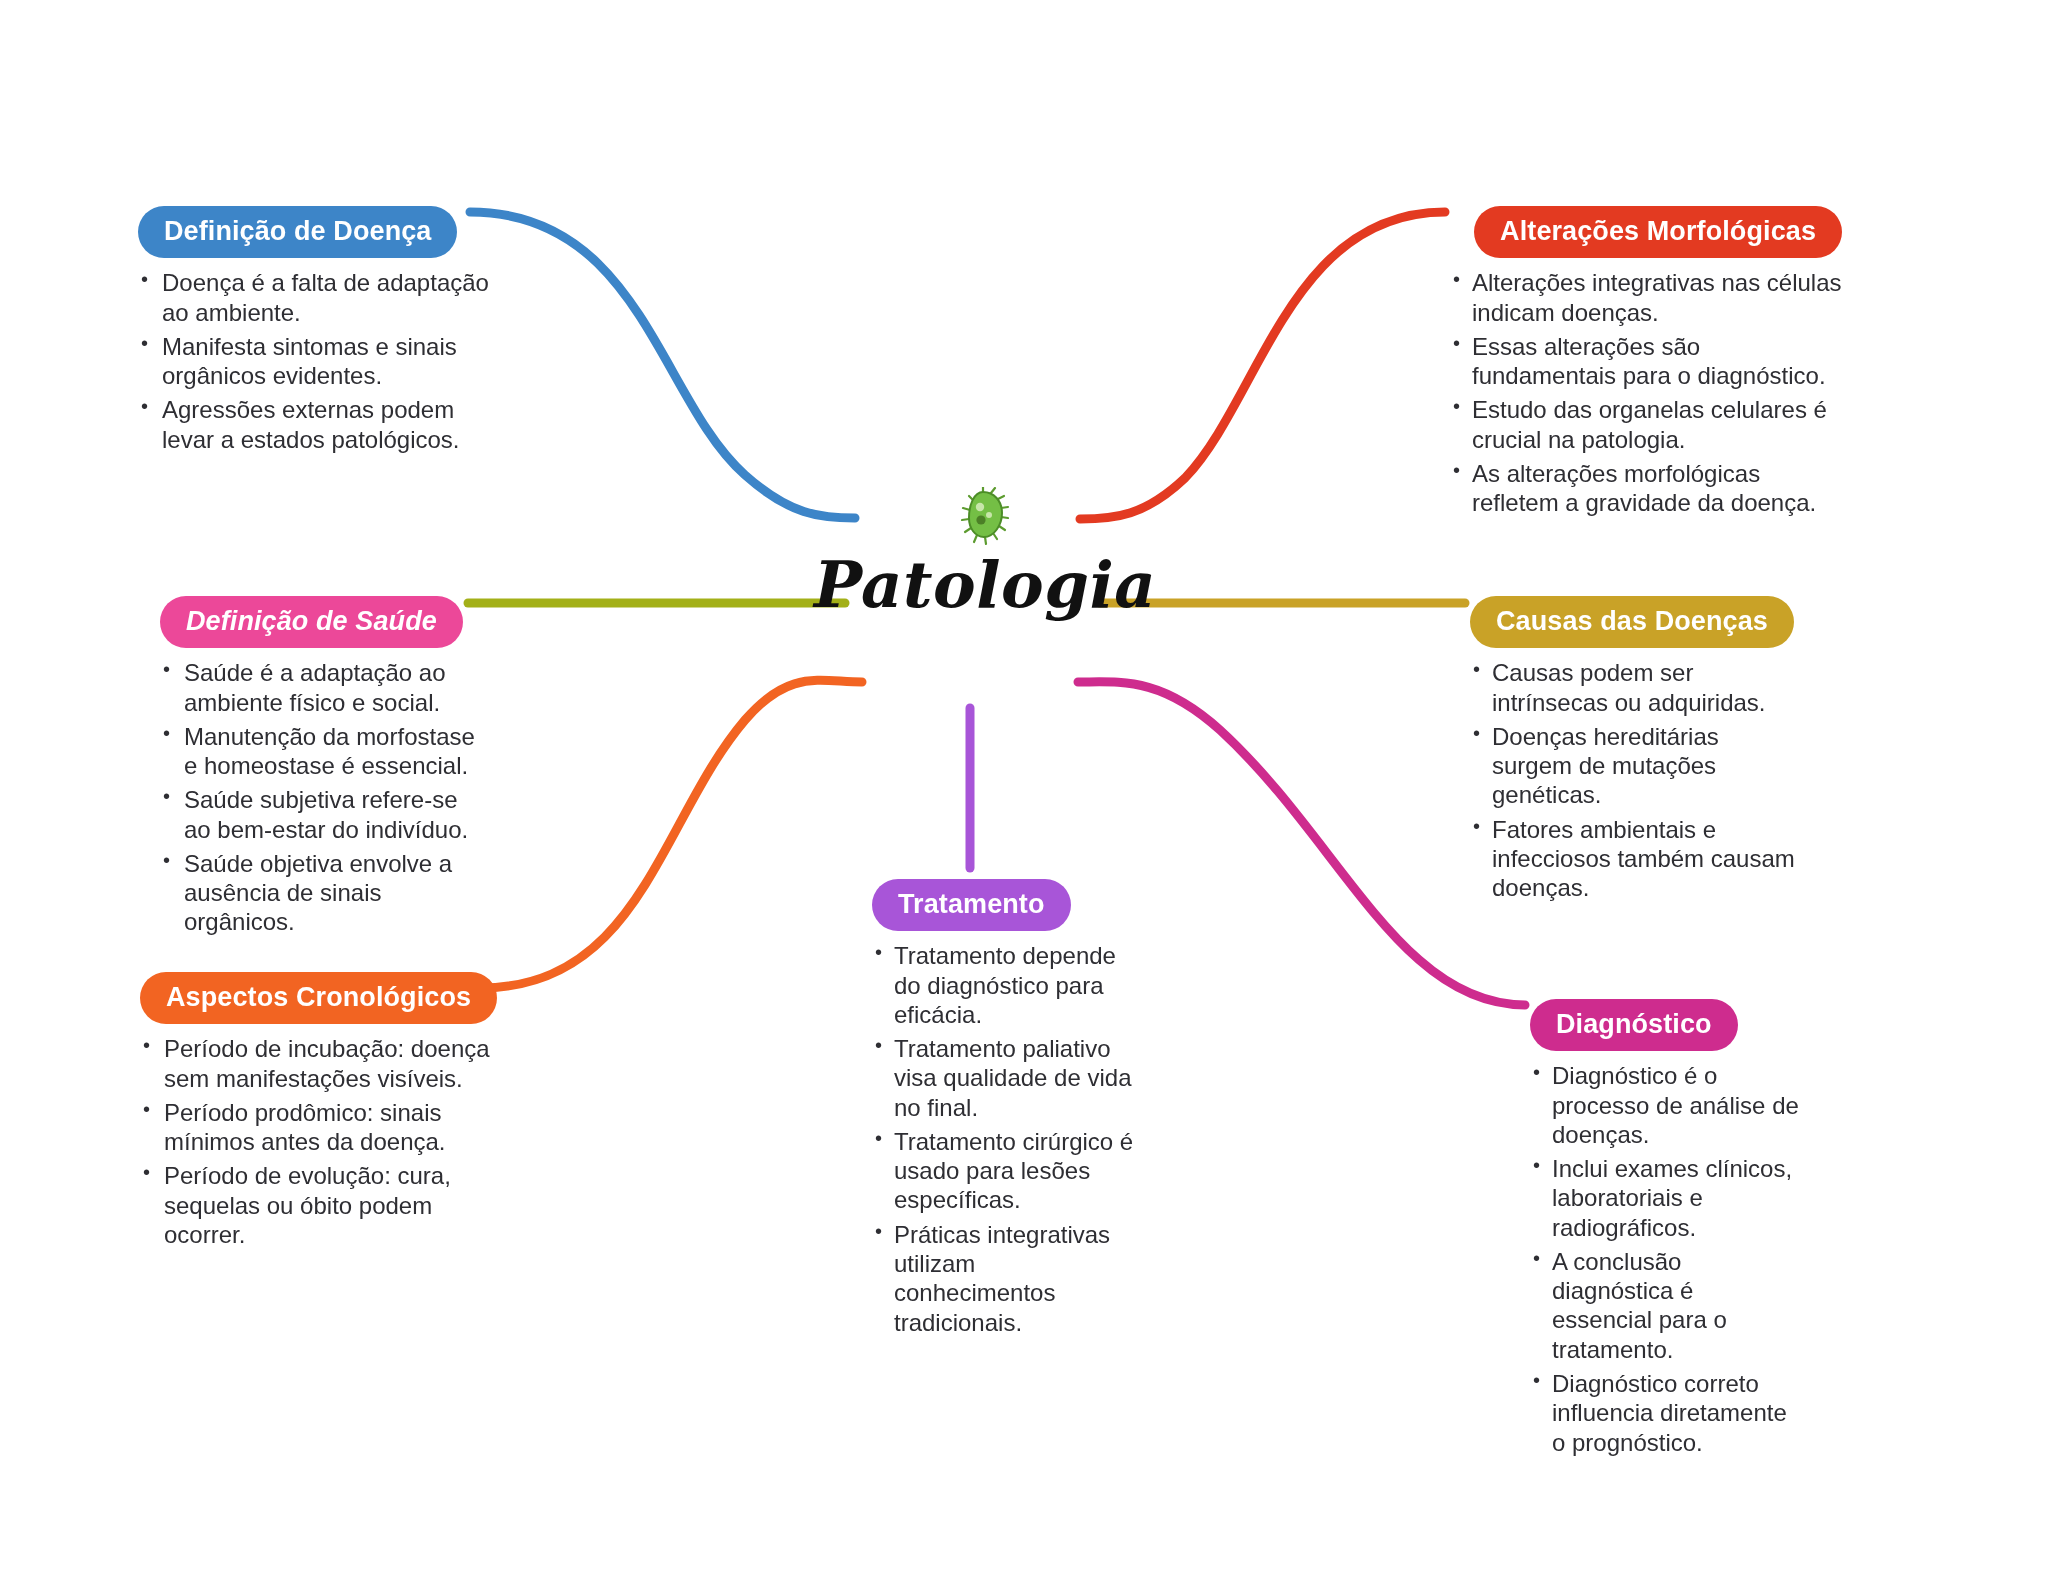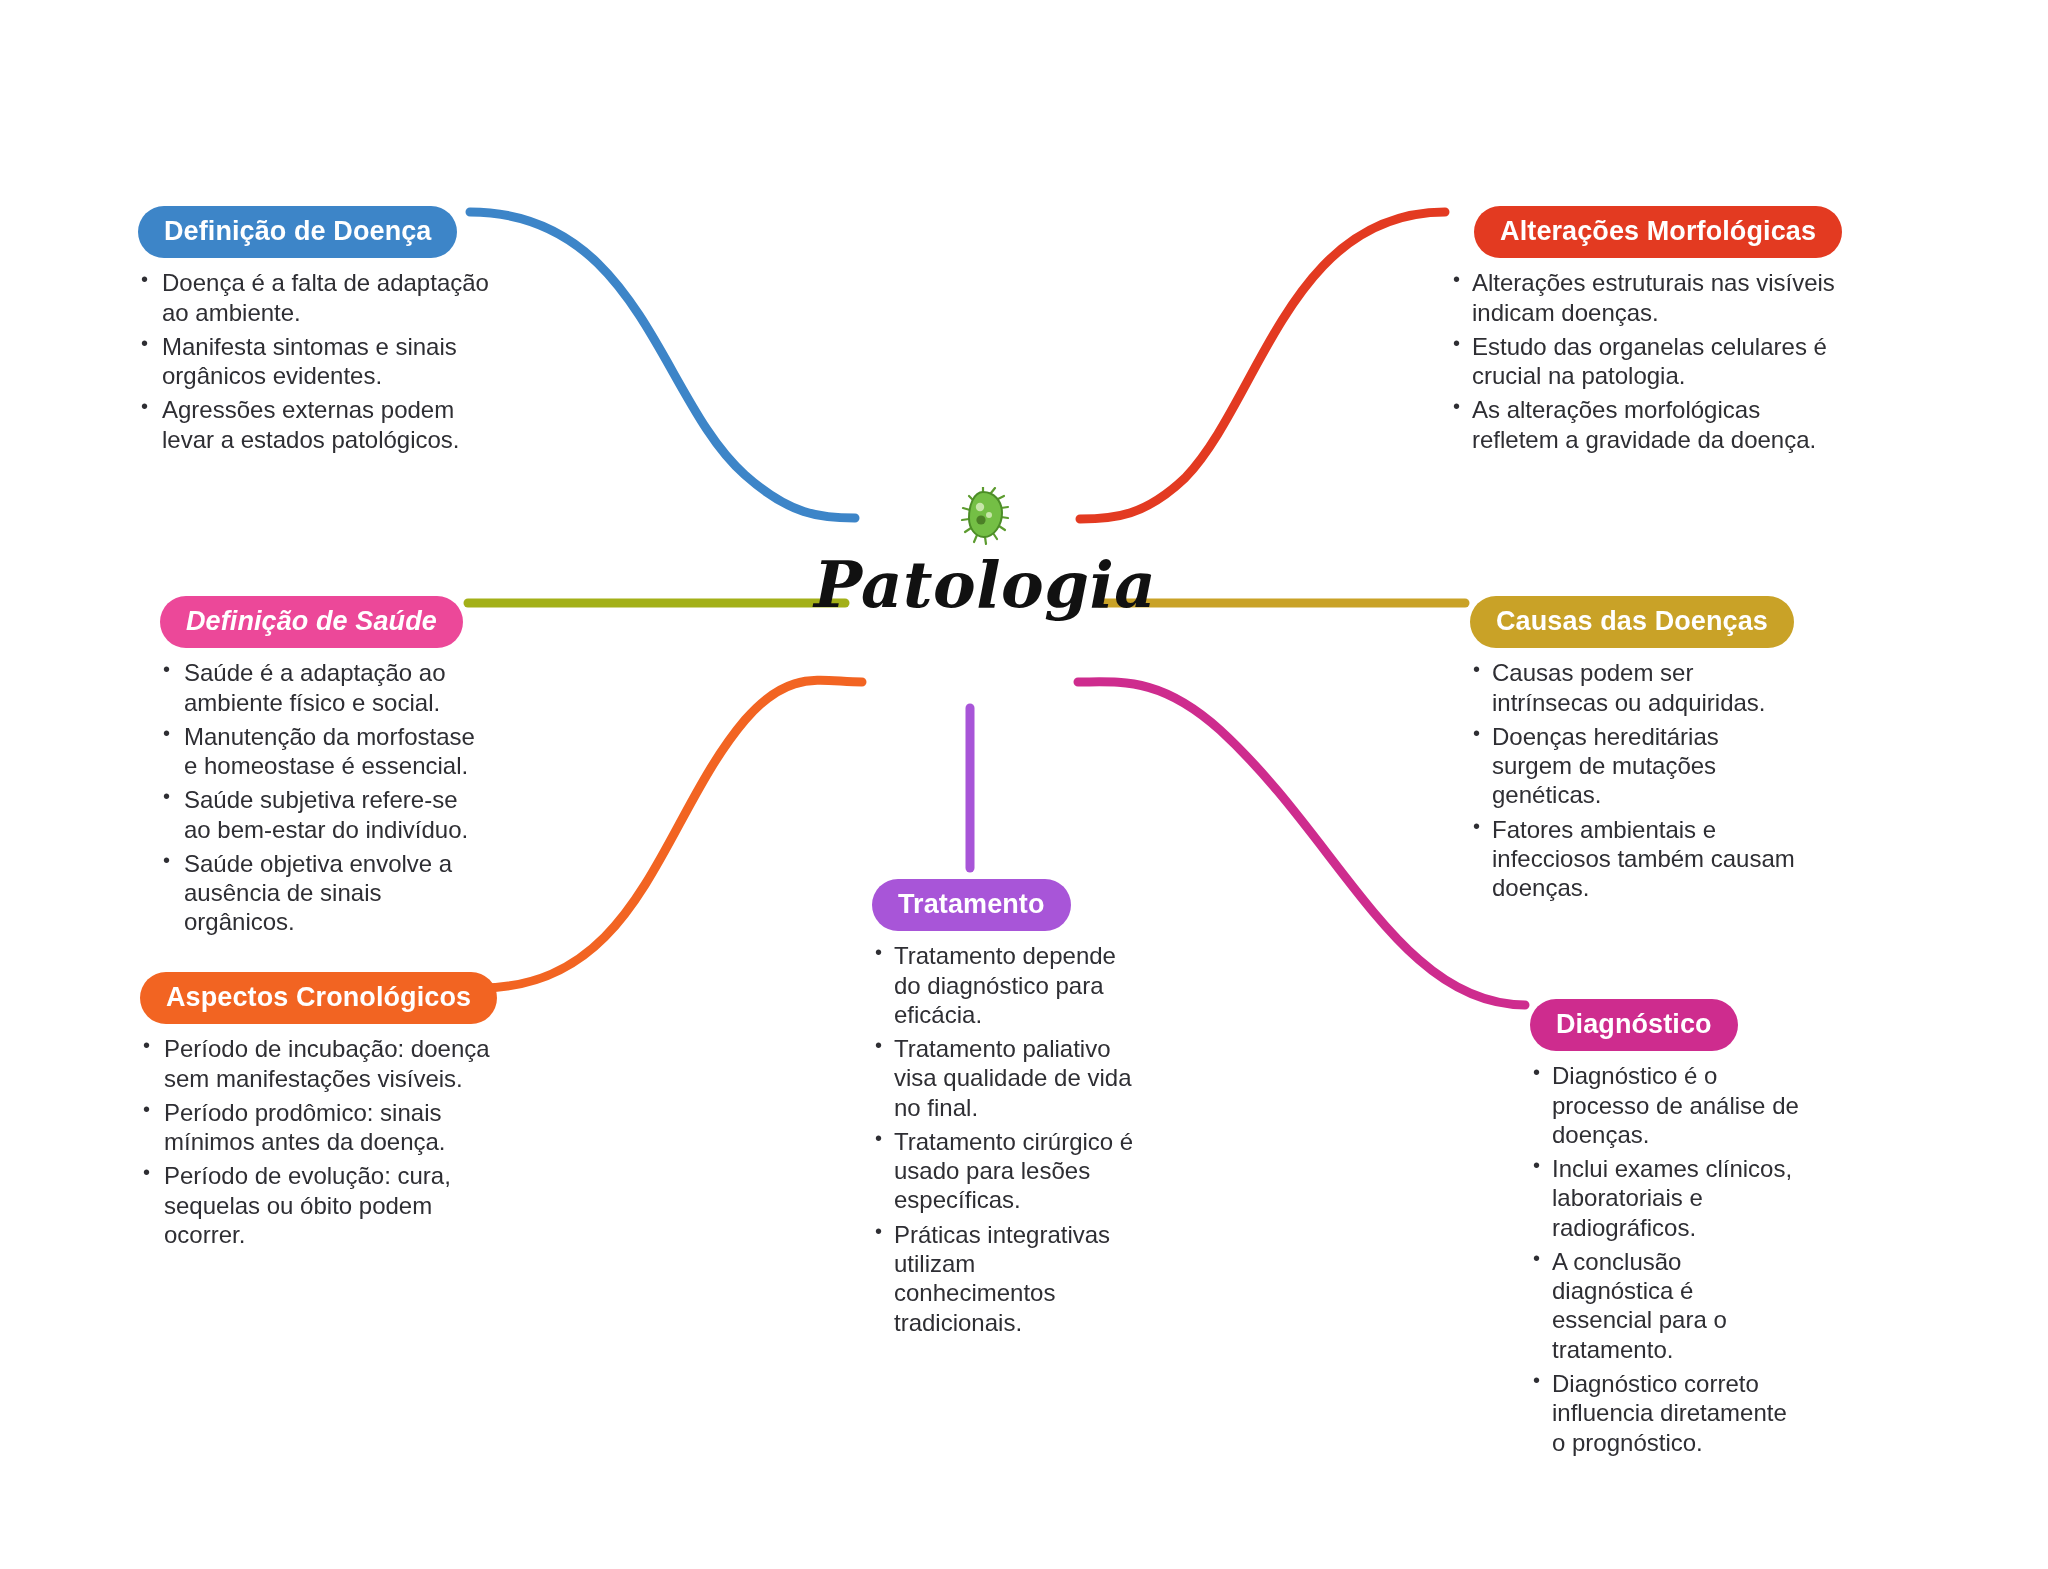--- a/index.html
+++ b/index.html
@@ -165,21 +165,22 @@
       <li>Manifesta sintomas e sinais orgânicos evidentes.</li>
       <li>Agressões externas podem levar a estados patológicos.</li>
     </ul>
   </div>
 
   <div class="branch" id="branch-alteracoes-morfologicas">
     <span class="pill-row right">
       <span class="pill" style="background: rgb(227, 58, 33);">Alterações Morfológicas</span>
     </span>
     <ul class="bullets">
-      <li>Alterações estruturais nas visíveis indicam doenças.</li>
+      <li>Alterações integrativas nas células indicam doenças.</li>
+      <li>Essas alterações são fundamentais para o diagnóstico.</li>
       <li>Estudo das organelas celulares é crucial na patologia.</li>
       <li>As alterações morfológicas refletem a gravidade da doença.</li>
     </ul>
   </div>
 
   <div class="branch" id="branch-definicao-saude">
     <span class="pill-row">
       <span class="pill" style="background: #ec4899; font-style: italic;">Definição de Saúde</span>
     </span>
     <ul class="bullets">

